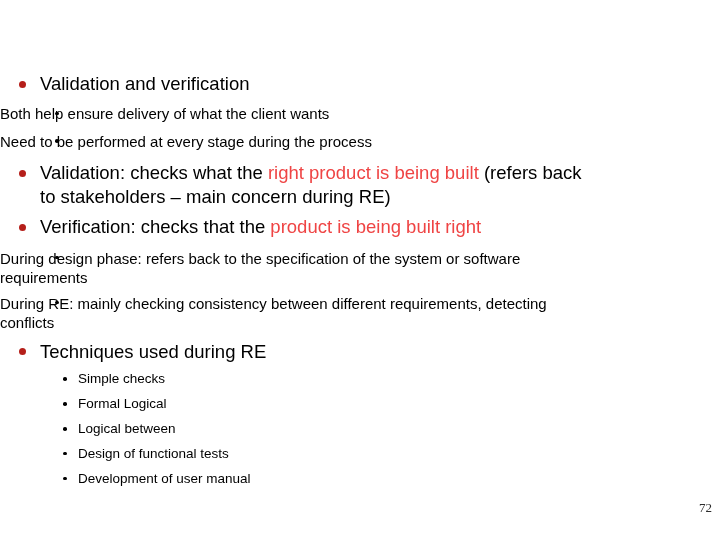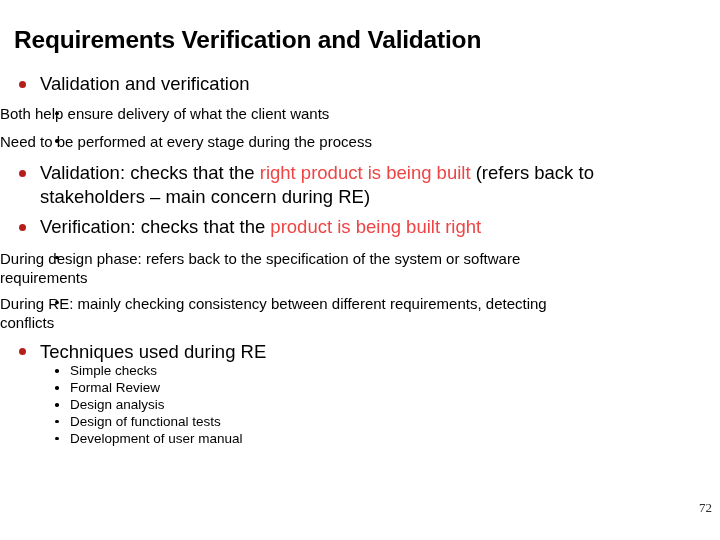--- a/index.html
+++ b/index.html
@@ -82,21 +82,21 @@
     background: #000000;
   }
 
   
   .l3 {
     position: relative;
     padding-left: 70px;
     font-size: 13.5px;
     line-height: 1.25;
     color: #000000;
-    margin: 0;
+    margin: 8px;
   }
   .l3 > .dot3 {
     position: absolute;
     left: 55px;
     top: 0.44em;
     width: 3.5px;
     height: 3.5px;
     border-radius: 50%;
     background: #000000;
   }
@@ -118,21 +118,20 @@
     font-size: 13px;
     color: #2c2c2c;
     font-family: "Liberation Serif", serif;
   }
 </style>
 </head>
 <body>
 
 <div class="slide">
 
-  <div class="slide-title">Requirements Verification and Validation</div>
 
   <div class="body-area">
 
     <div class="l1">
       <span class="dot1"></span>
       <span>Validation and verification</span>
     </div>
 
     <div class="sp-a"></div>
 
@@ -145,21 +144,21 @@
 
     <div class="l2">
       <span class="dot2"></span>
       <span>Need to be performed at every stage during the process</span>
     </div>
 
     <div class="sp-c"></div>
 
     <div class="l1">
       <span class="dot1"></span>
-      <span>Validation: checks that the </span><span class="red">right product is being built</span><span> (refers back to stakeholders – main concern during RE)</span>
+      <span>Validation: checks what the </span><span class="red">right product is being built</span><span> (refers back to stakeholders – main concern during RE)</span>
     </div>
 
     <div class="sp-d"></div>
 
     <div class="l1">
       <span class="dot1"></span>
       <span>Verification: checks that the </span><span class="red">product is being built right</span><span></span>
     </div>
 
     <div class="sp-c"></div>
@@ -182,25 +181,25 @@
       <span class="dot1"></span>
       <span>Techniques used during RE</span>
     </div>
 
     <div class="l3">
       <span class="dot3"></span>
       <span>Simple checks</span>
     </div>
     <div class="l3">
       <span class="dot3"></span>
-      <span>Formal Review</span>
-    </div>
-    <div class="l3">
-      <span class="dot3"></span>
-      <span>Design analysis</span>
+      <span>Formal Logical</span>
+    </div>
+    <div class="l3">
+      <span class="dot3"></span>
+      <span>Logical between</span>
     </div>
     <div class="l3">
       <span class="dot3"></span>
       <span>Design of functional tests</span>
     </div>
     <div class="l3">
       <span class="dot3"></span>
       <span>Development of user manual</span>
     </div>
 

